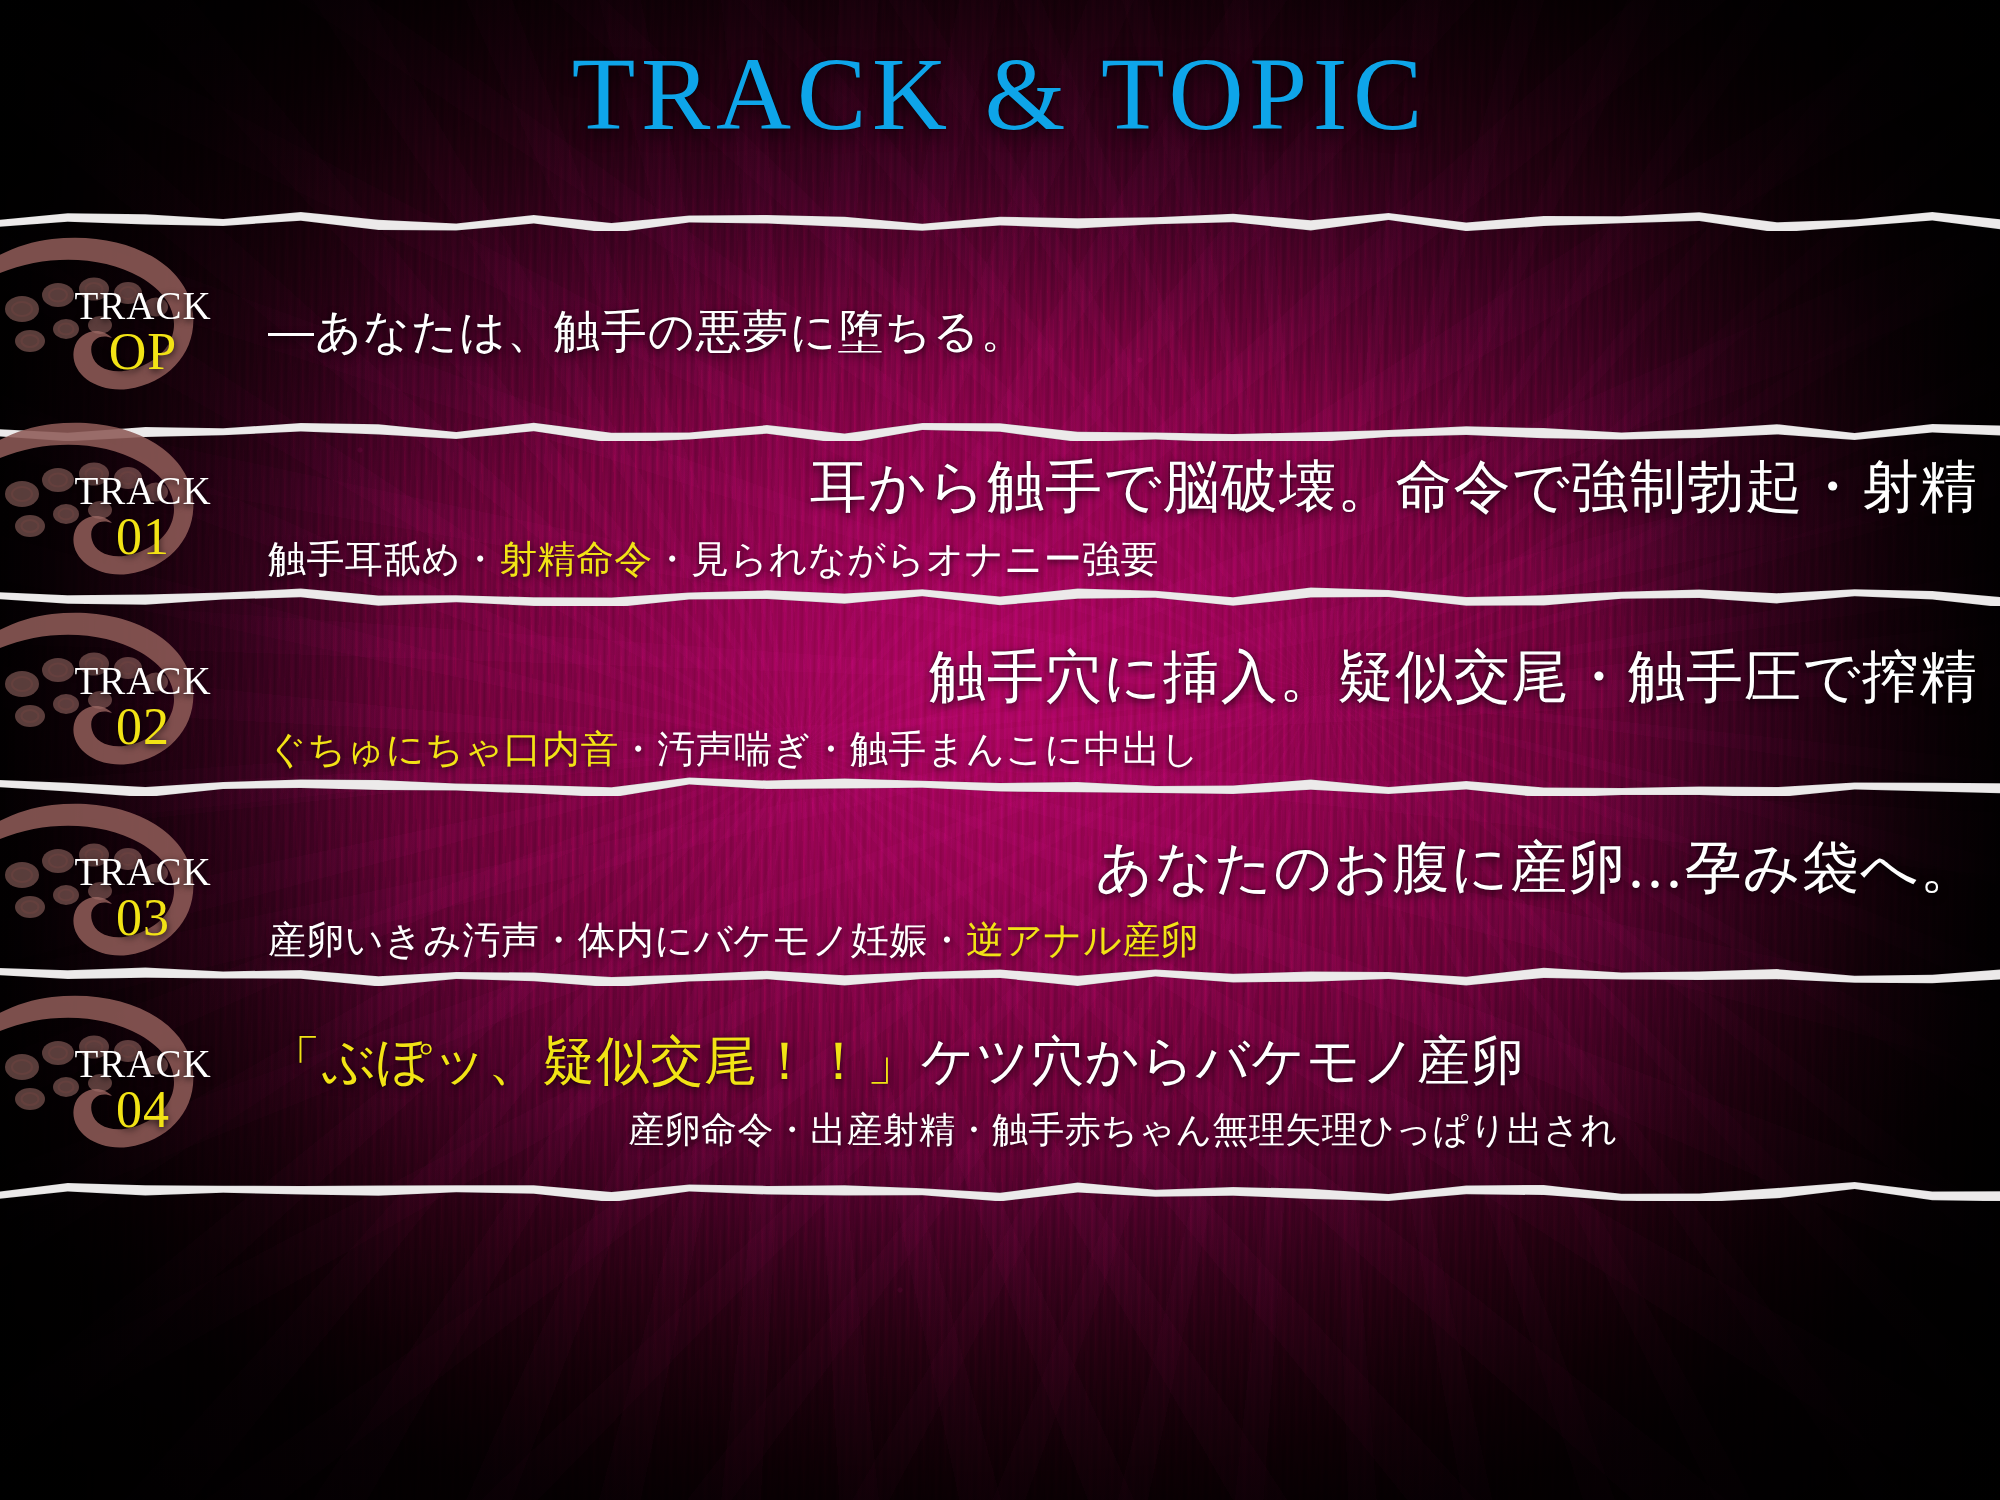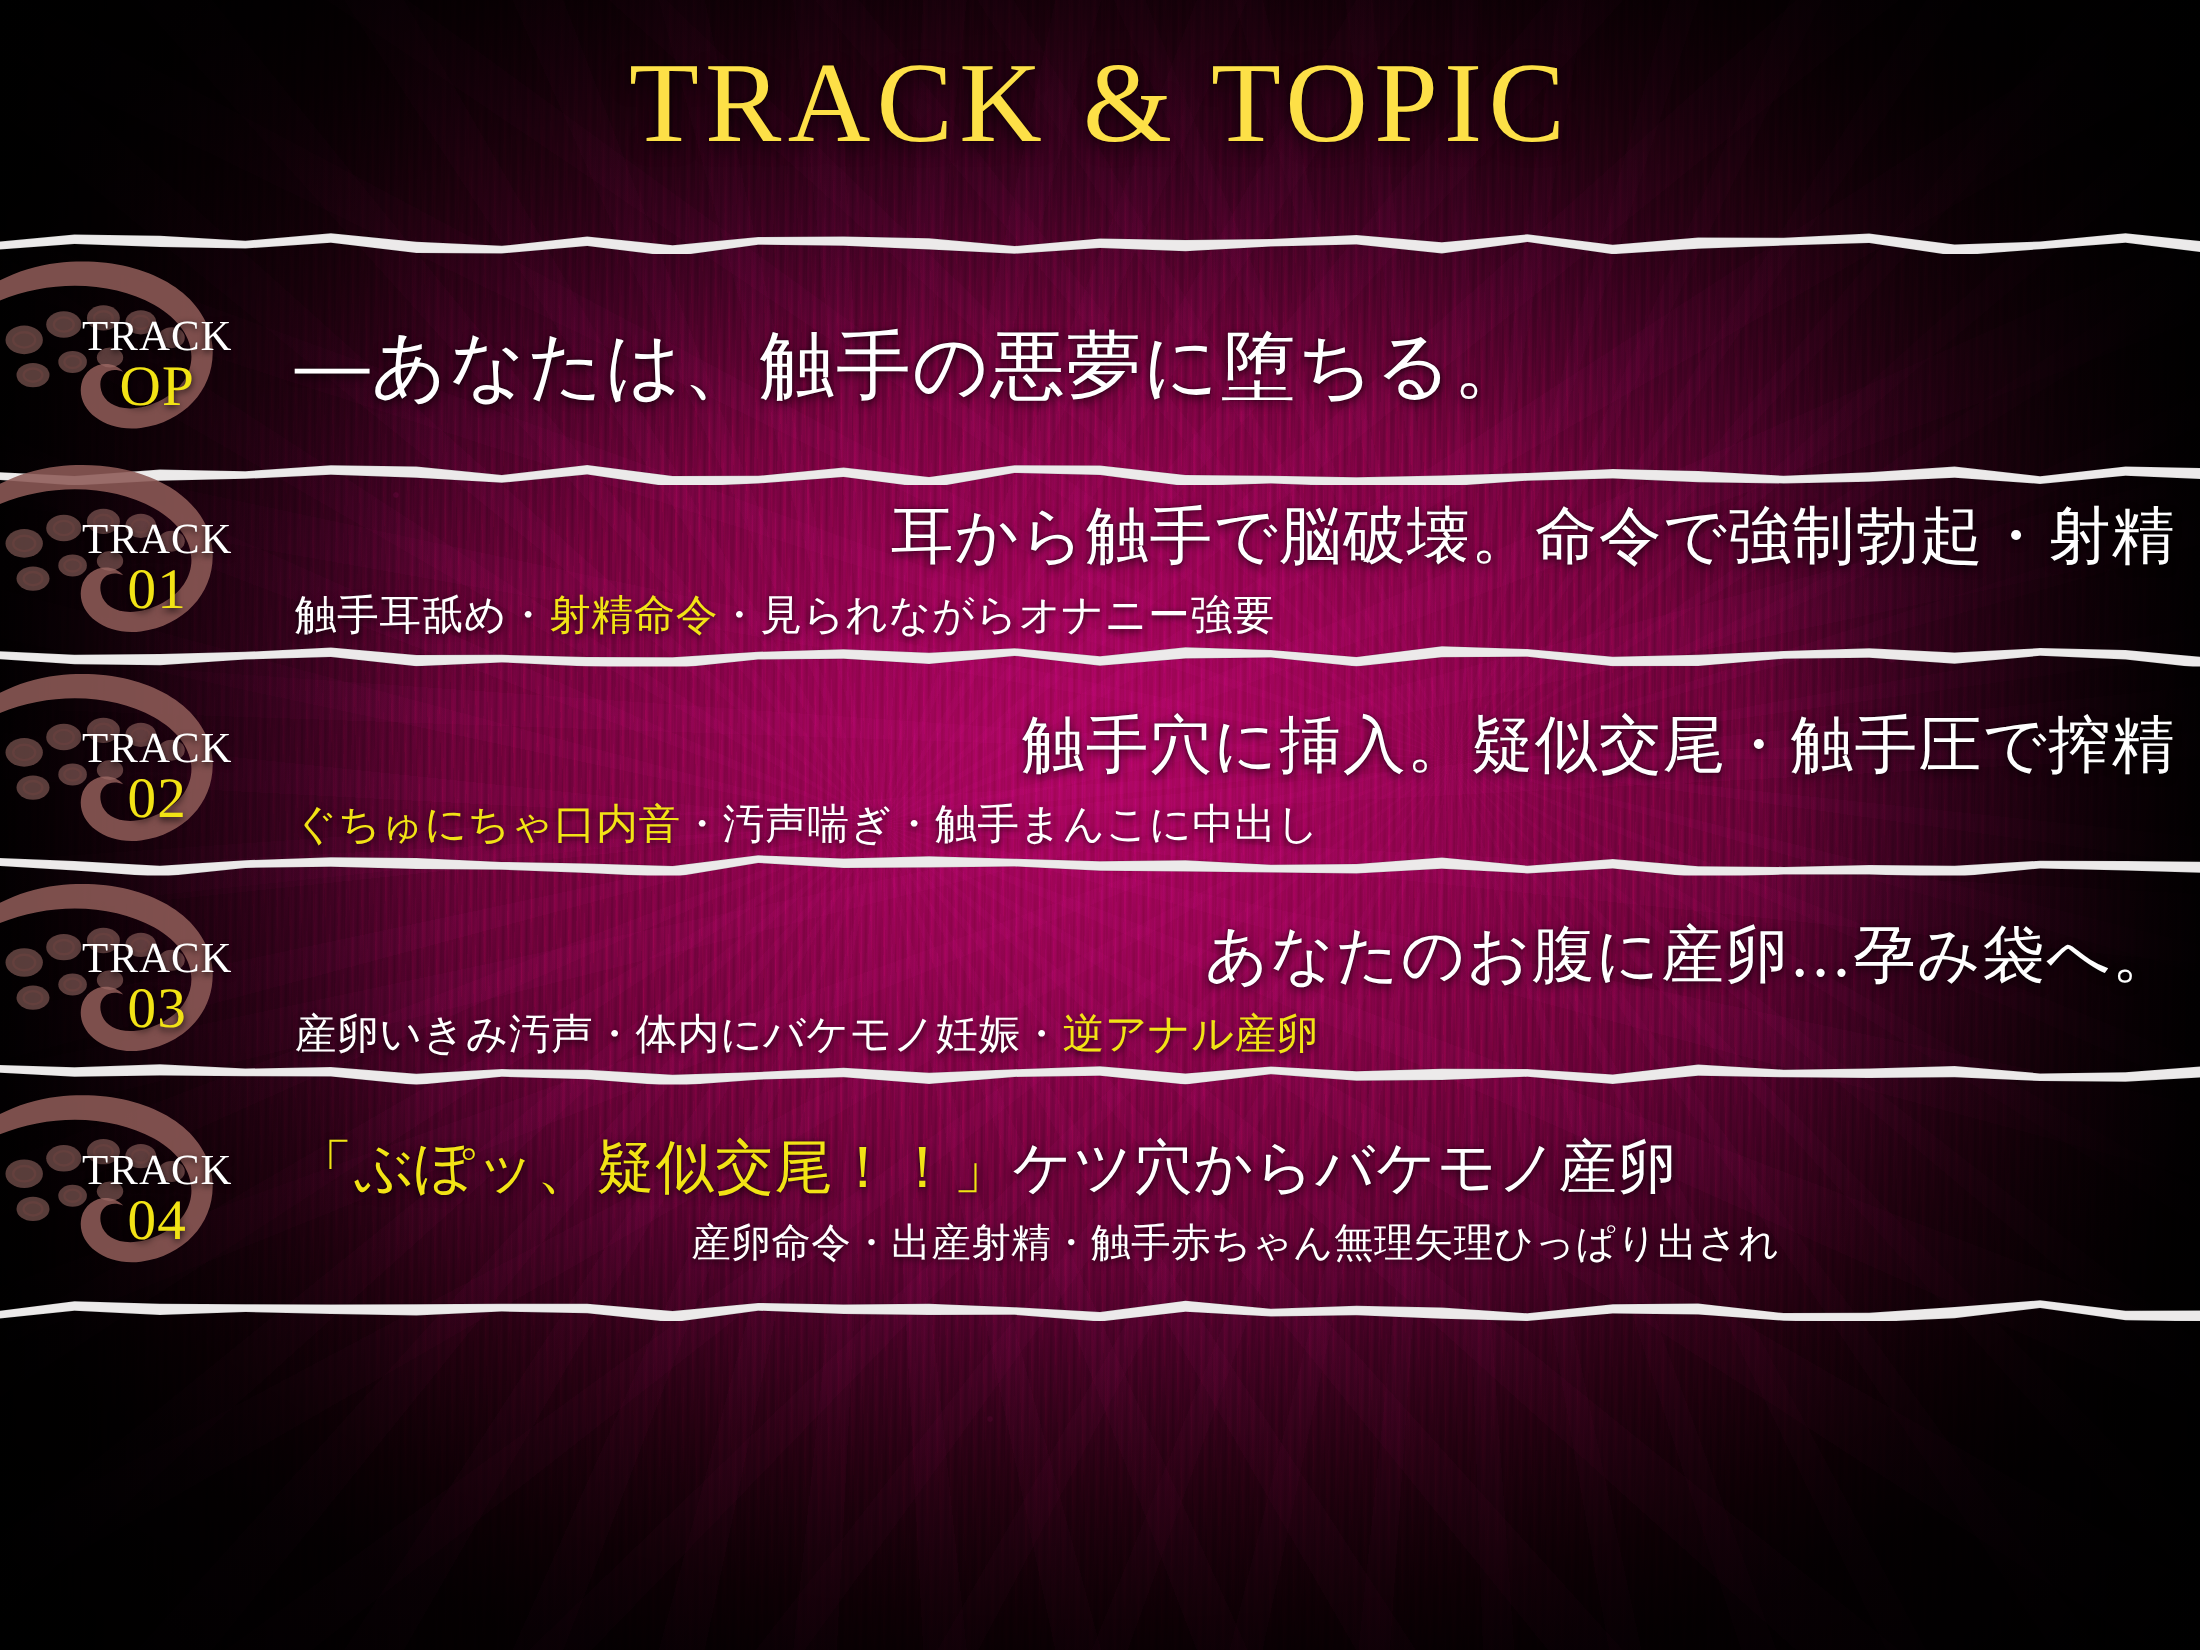--- a/index.html
+++ b/index.html
@@ -33,21 +33,21 @@
   }
   .bg-vignette{position:absolute;inset:0;
     background:
       radial-gradient(ellipse 78% 70% at 50% 50%, rgba(0,0,0,0) 38%, rgba(0,0,0,.45) 66%, rgba(0,0,0,.88) 90%, rgba(0,0,0,.97) 100%),
       linear-gradient(90deg, rgba(0,0,0,.92) 0%, rgba(0,0,0,.35) 9%, rgba(0,0,0,0) 20%, rgba(0,0,0,0) 80%, rgba(0,0,0,.35) 91%, rgba(0,0,0,.92) 100%);
   }
 
   
   .title{
     position:absolute;top:42px;left:0;width:100%;text-align:center;
-    color:#fde047;font-size:104px;line-height:1;letter-spacing:.055em;
+    color:#0ea5e9;font-size:104px;line-height:1;letter-spacing:.055em;
     font-family:"Liberation Serif","DejaVu Serif",serif;
     text-shadow:0 5px 16px rgba(0,0,0,.65),0 0 3px rgba(0,0,0,.5);
   }
 
   
   .divider{position:absolute;left:-10px;width:2020px;height:26px;pointer-events:none;}
   .divider svg{display:block;width:100%;height:100%;}
 
   
   .row{position:absolute;left:18px;width:2000px;display:flex;align-items:center;}
@@ -76,21 +76,21 @@
     text-shadow:0 3px 9px rgba(0,0,0,.72), 0 0 2px rgba(0,0,0,.6);
     white-space:nowrap;
   }
   .t-sub{
     color:#ffffff;margin-top:8px;letter-spacing:.01em;
     font-family:Liberation Mono, monospace;
     text-shadow:0 2px 7px rgba(0,0,0,.75);
     white-space:nowrap;
   }
   .hl{color:#f2e315;}
-  .size-op   .t-main{font-size:68px;}
+  .size-op   .t-main{font-size:46px;}
   .size-std  .t-main{font-size:57px;text-align:right;}
   .size-std  .t-sub {font-size:38px;}
   .size-t04  .t-main{font-size:53px;}
   .size-t04  .t-sub {font-size:36px;text-align:center;}
 </style>
 </head>
 <body>
 
 <div id="stage">
 

